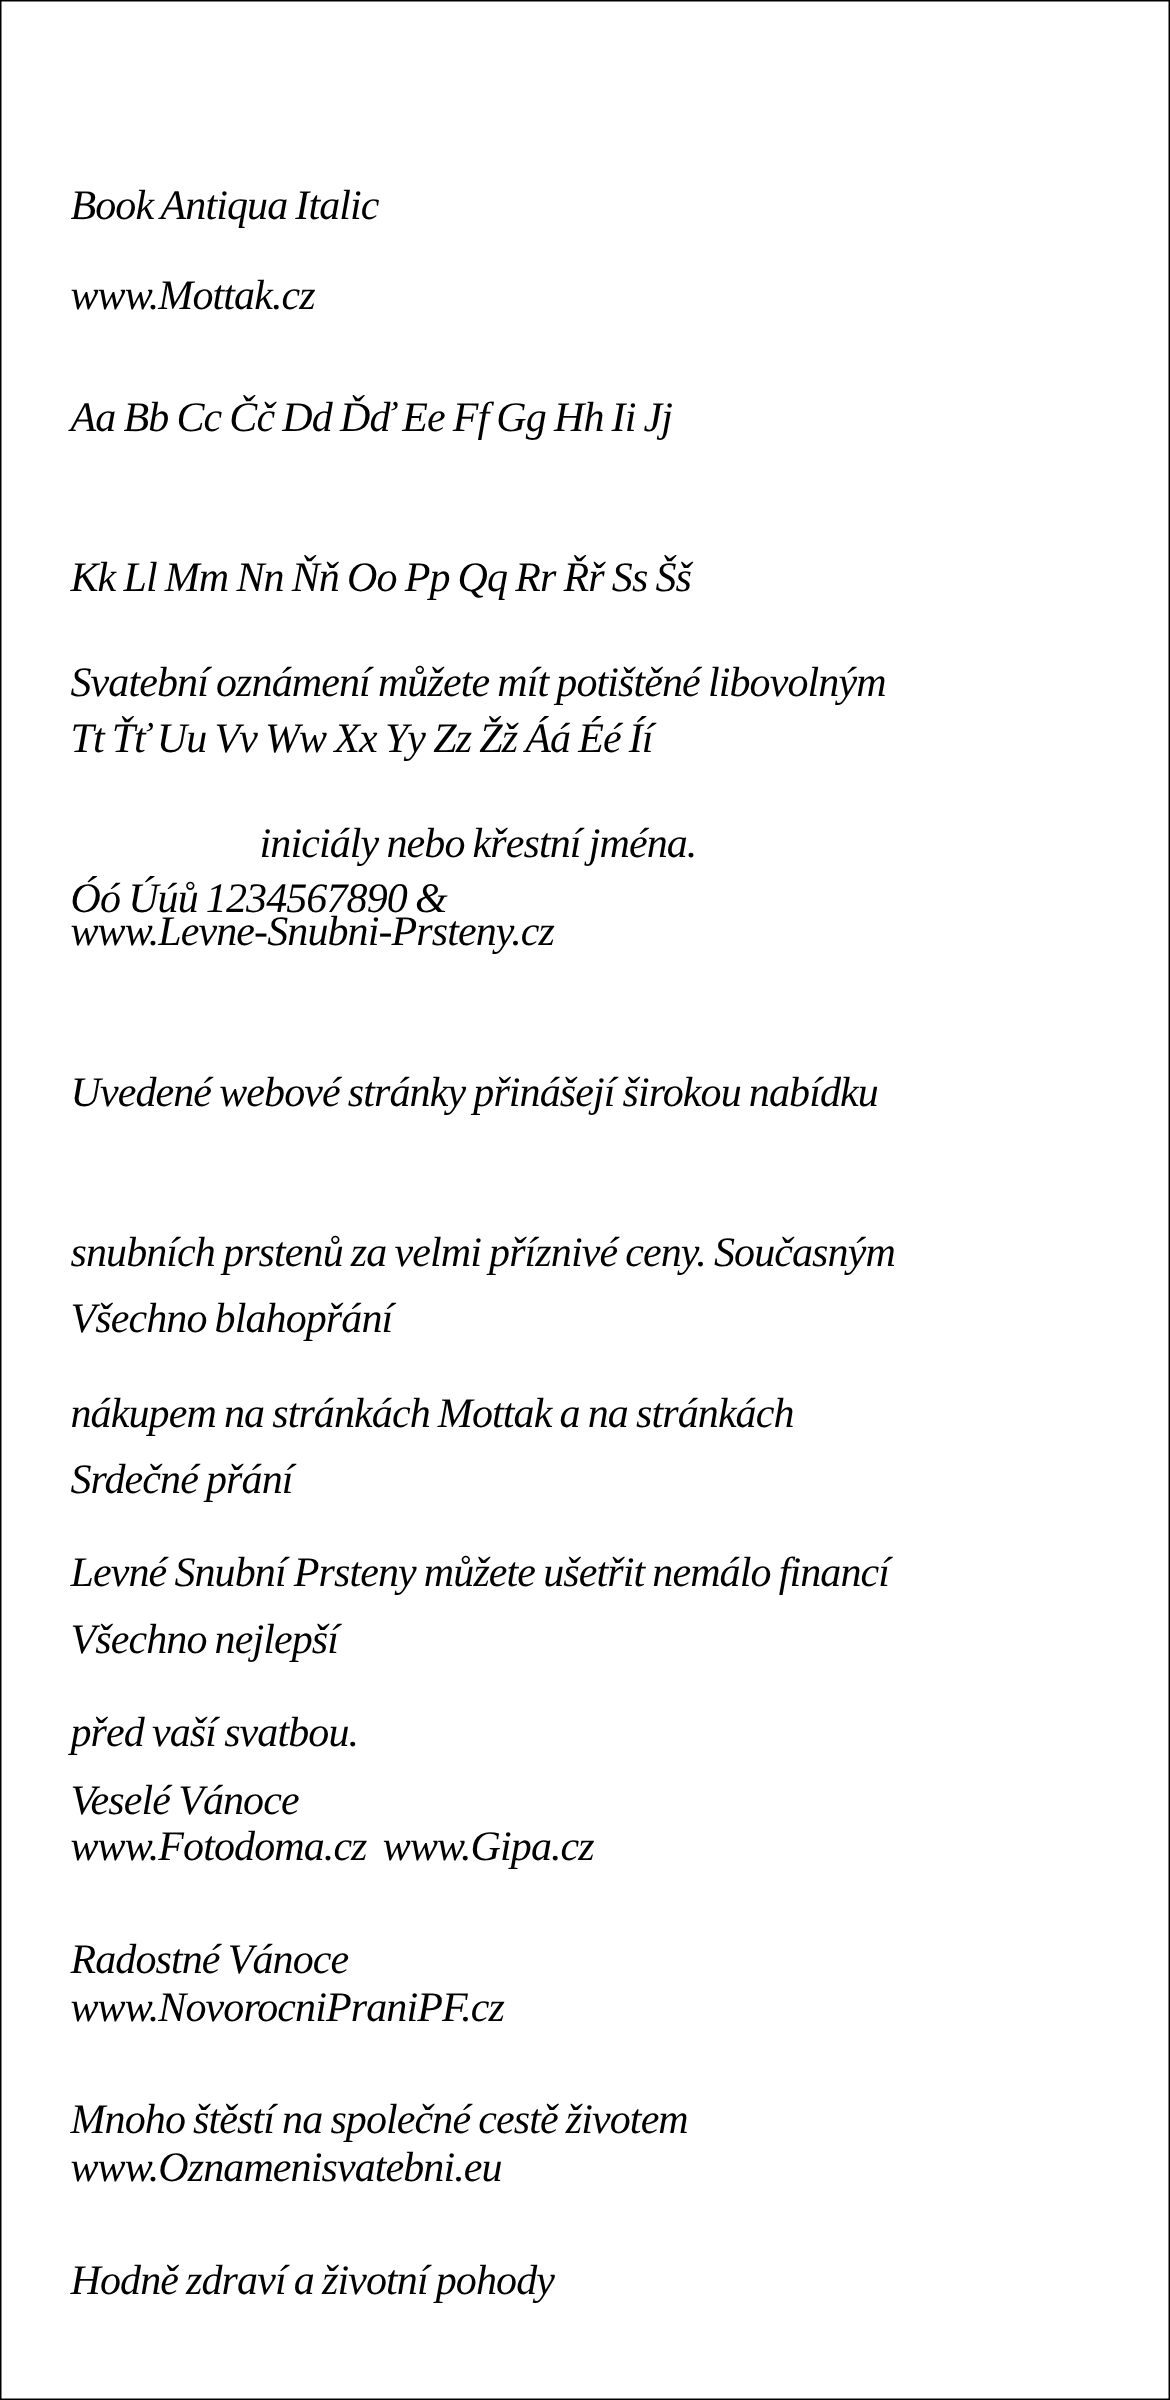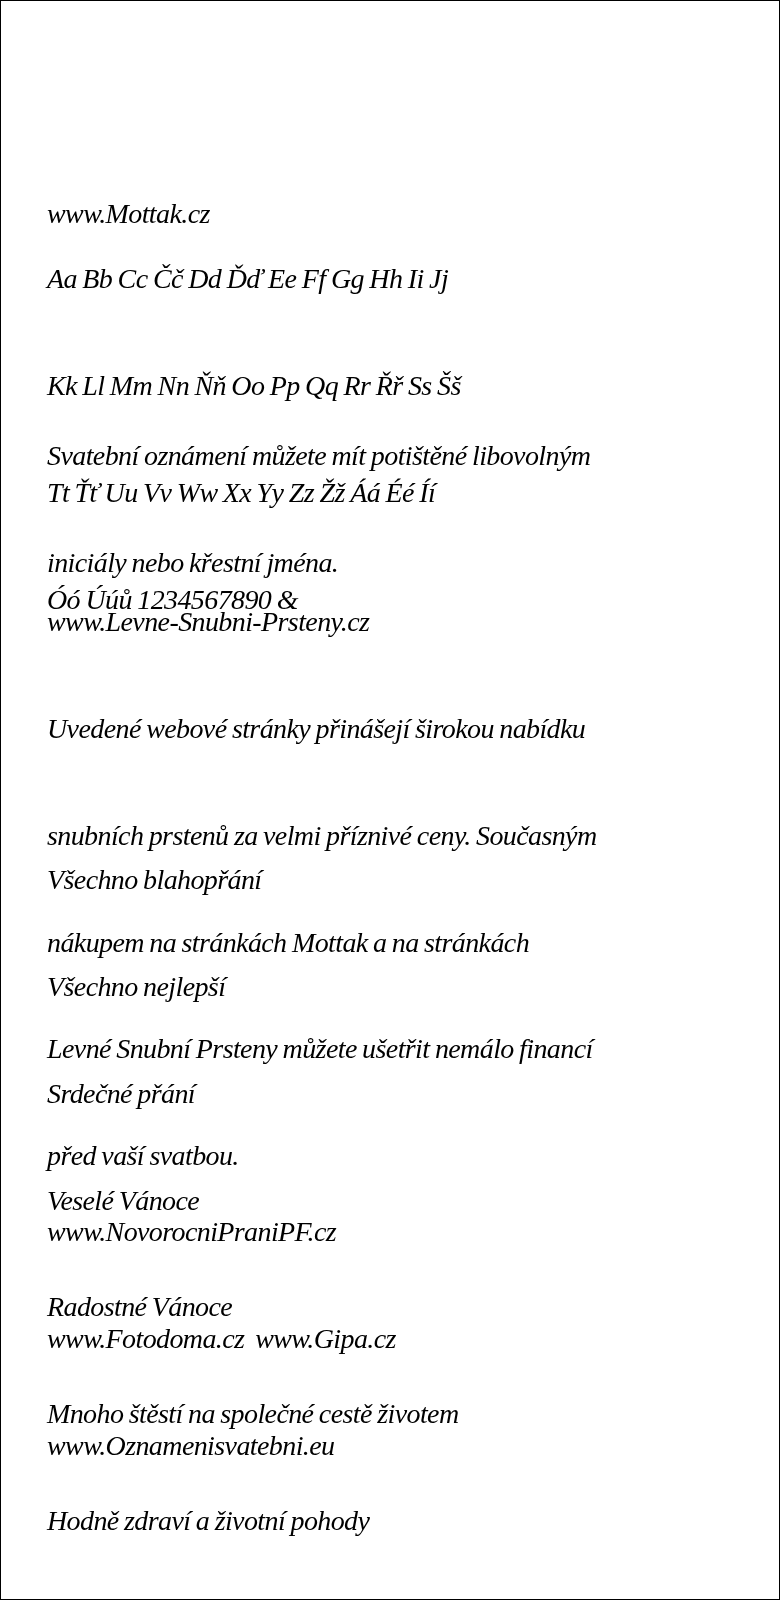--- a/index.html
+++ b/index.html
@@ -18,57 +18,60 @@
       word-spacing: -1px;
     }
     .block { position: absolute; left: 46px; white-space: pre; }
     .line { display: block; height: 35.6px; }
   </style>
 </head>
 <body>
 
 <div class="page">
 
+  <div class="block" style="top:48px;">
+    <span class="line">Book Antiqua Italic</span>
+  </div>
 
-  <div class="block" style="top:124px;">
+  <div class="block" style="top:108px;">
     <span class="line">www.Mottak.cz</span>
   </div>
 
   <div class="block" style="top:189px;">
     <span class="line">Aa Bb Cc Čč Dd Ďď Ee Ff Gg Hh Ii Jj</span>
     <span class="line">Kk Ll Mm Nn Ňň Oo Pp Qq Rr Řř Ss Šš</span>
     <span class="line">Tt Ťť Uu Vv Ww Xx Yy Zz Žž Áá Éé Íí</span>
     <span class="line">Óó Úúů 1234567890 &amp;</span>
   </div>
 
-  <div class="block" style="top:366px;">
+  <div class="block" style="top:366px;text-align:center;">
     <span class="line">Svatební oznámení můžete mít potištěné libovolným</span>
     <span class="line">iniciály nebo křestní jména.</span>
   </div>
 
   <div class="block" style="top:532px;">
     <span class="line">www.Levne-Snubni-Prsteny.cz</span>
     <span class="line">Uvedené webové stránky přinášejí širokou nabídku</span>
     <span class="line">snubních prstenů za velmi příznivé ceny. Současným</span>
     <span class="line">nákupem na stránkách Mottak a na stránkách</span>
     <span class="line">Levné Snubní Prsteny můžete ušetřit nemálo financí</span>
     <span class="line">před vaší svatbou.</span>
   </div>
 
   <div class="block" style="top:790px;">
     <span class="line">Všechno blahopřání</span>
+    <span class="line">Srdečné přání</span>
     <span class="line">Všechno nejlepší</span>
-    <span class="line">Srdečné přání</span>
     <span class="line">Veselé Vánoce</span>
     <span class="line">Radostné Vánoce</span>
     <span class="line">Mnoho štěstí na společné cestě životem</span>
     <span class="line">Hodně zdraví a životní pohody</span>
     
     
   </div>
 
   <div class="block" style="top:1142px;">
+    <span class="line">www.Fotodoma.cz  www.Gipa.cz</span>
     <span class="line">www.NovorocniPraniPF.cz</span>
-    <span class="line">www.Fotodoma.cz  www.Gipa.cz</span>
     <span class="line">www.Oznamenisvatebni.eu</span>
   </div>
 
 </div>
 
 </body></html>

